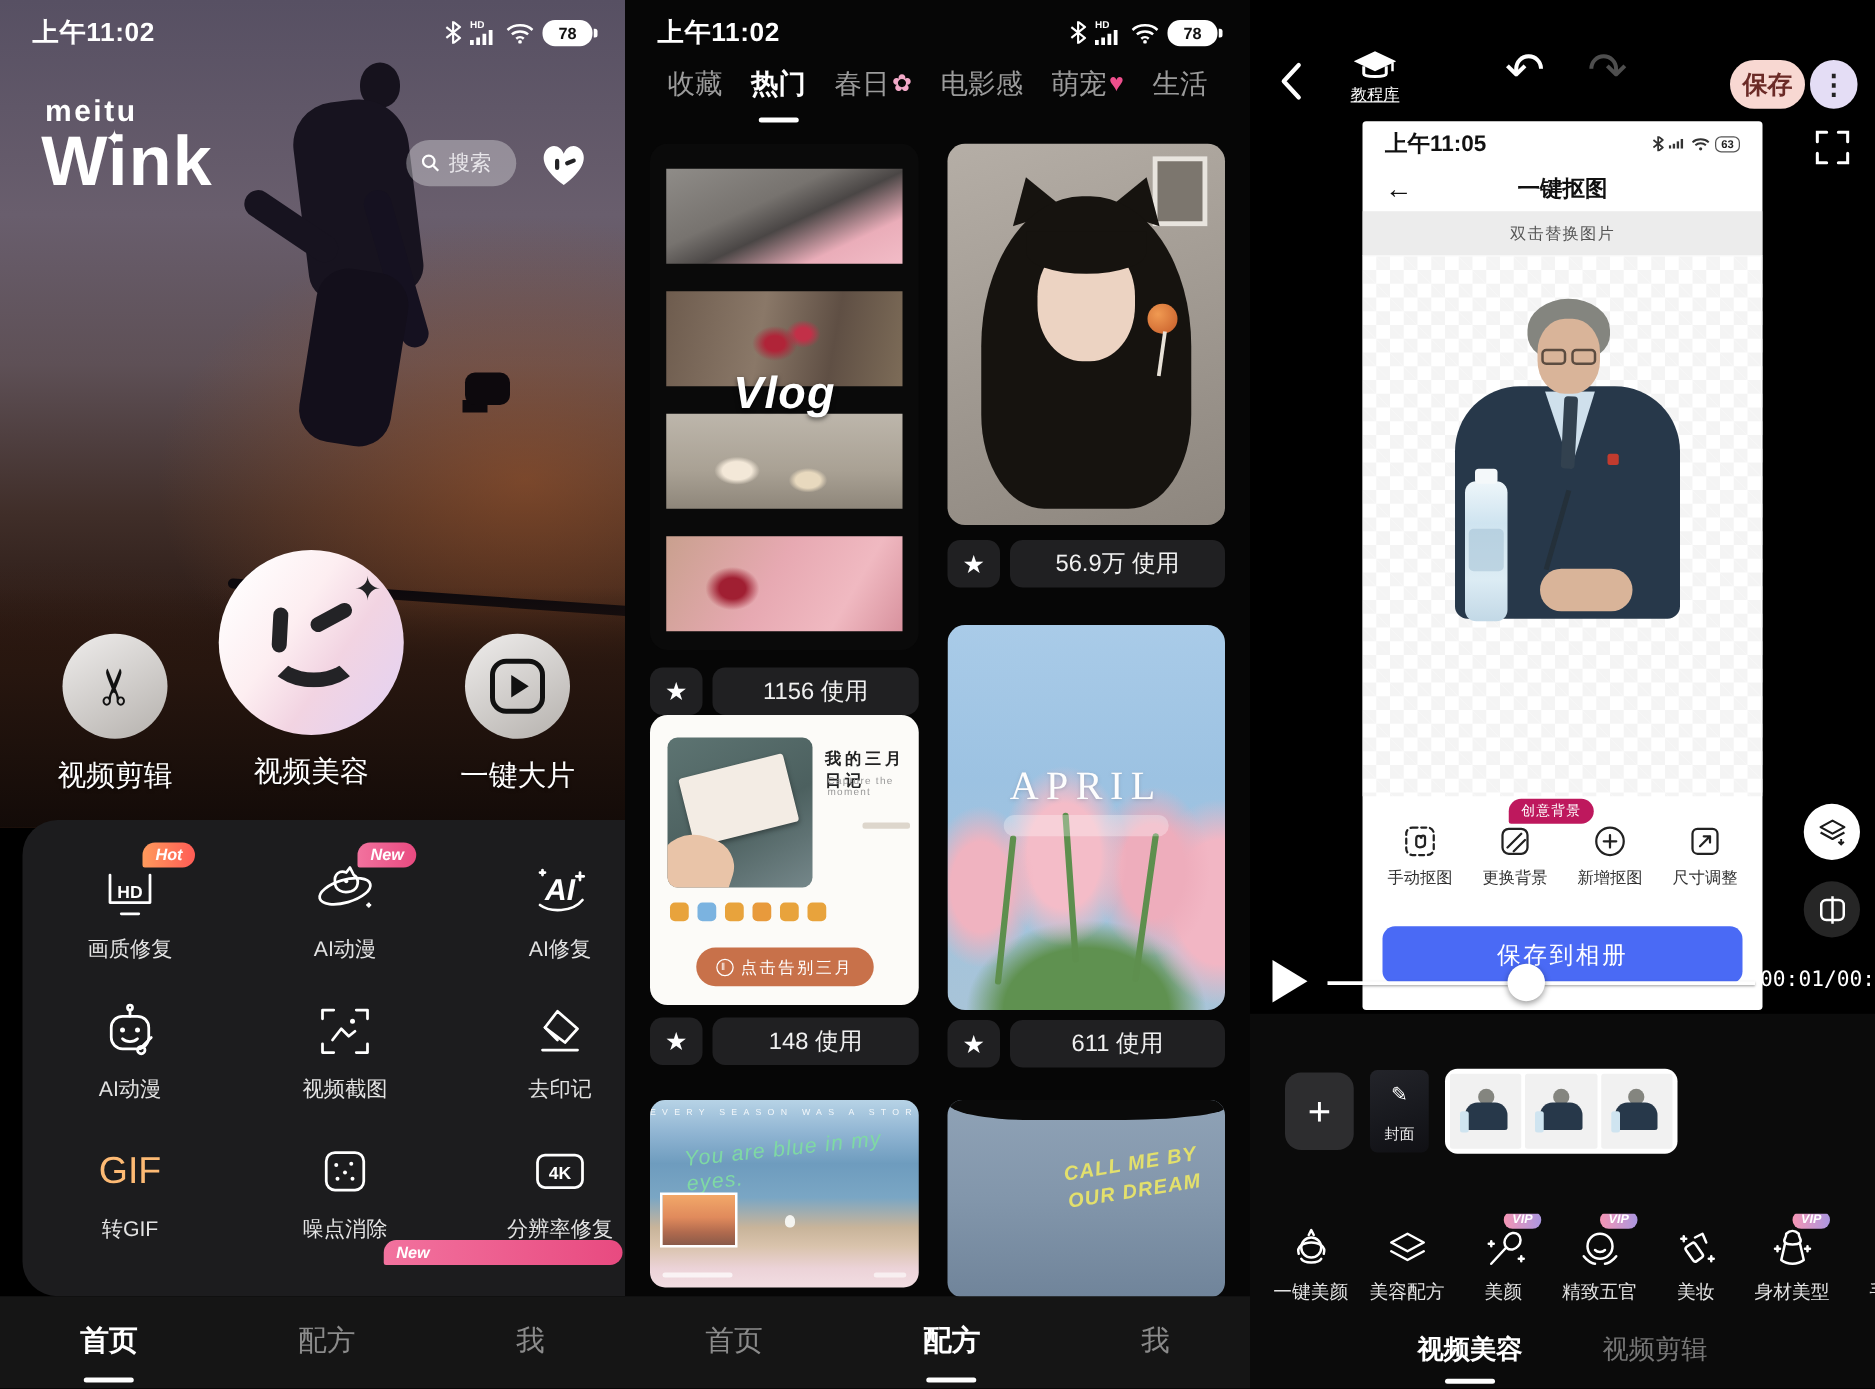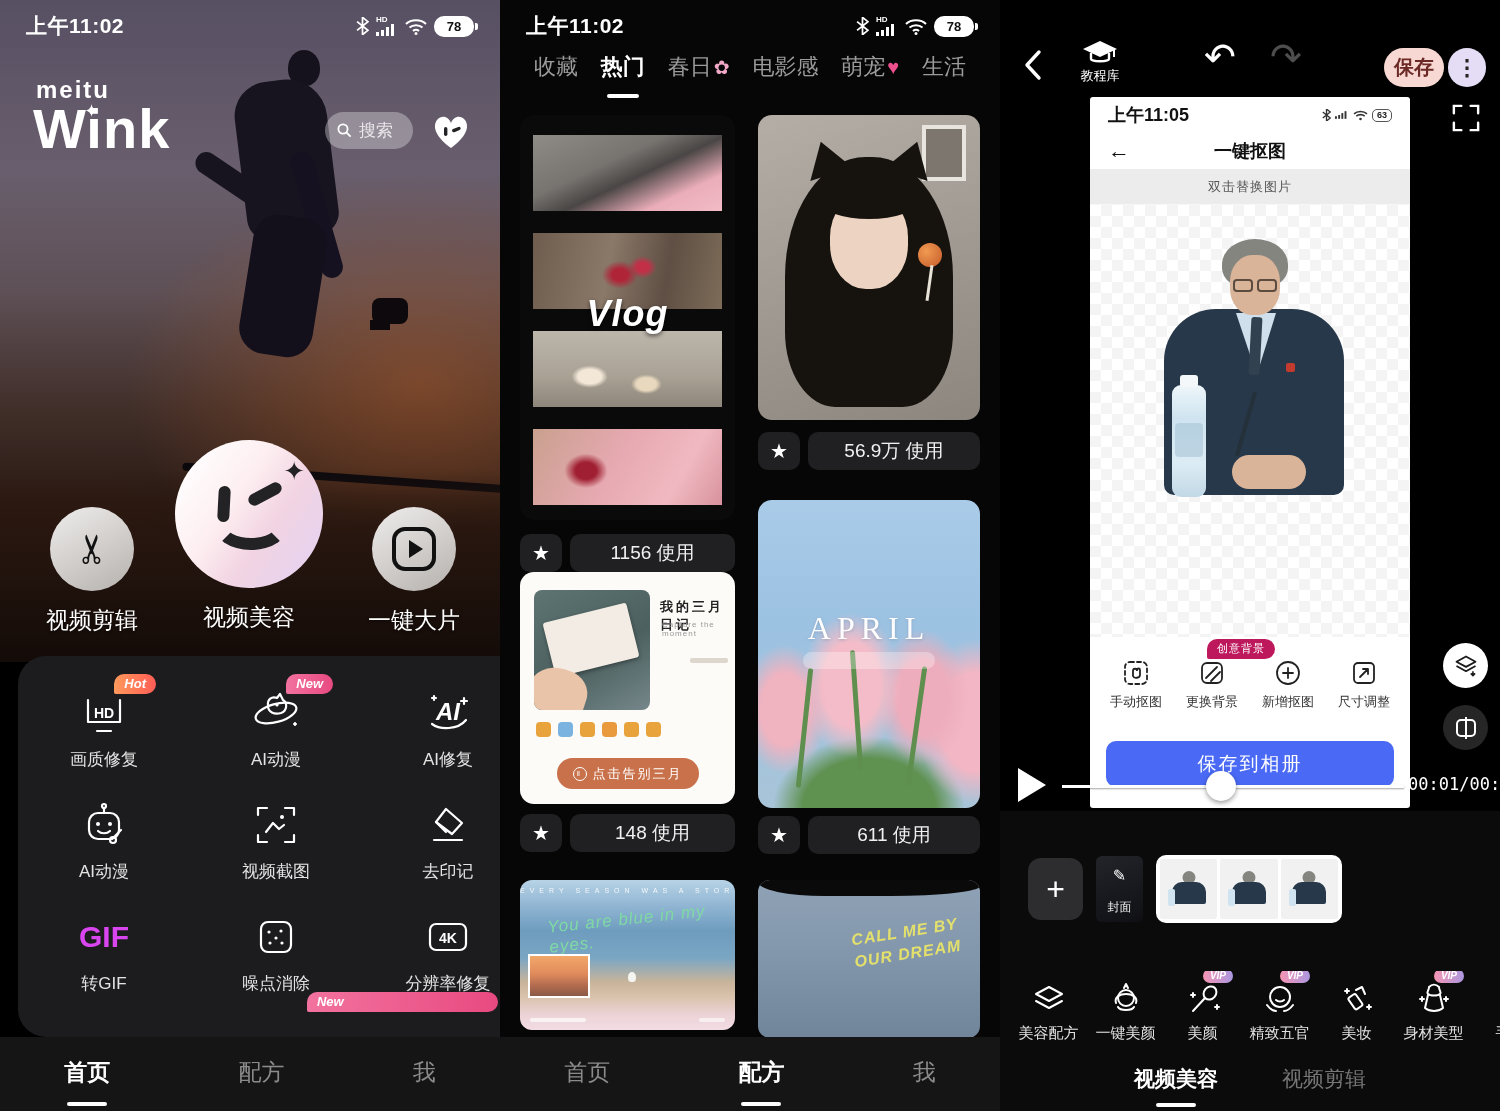--- a/index.html
+++ b/index.html
@@ -59,21 +59,21 @@
   
   .tools-card { position:absolute; left:18px; top:656px; width:516px; height:381px; background:#1c1c1e; border-radius:28px; overflow:hidden; z-index:2; }
   .tools-grid { display:grid; grid-template-columns:repeat(3,1fr); grid-auto-rows:112px; padding-top:16px; }
   .tool { position:relative; display:flex; flex-direction:column; align-items:center; justify-content:center; }
   .t-icon { height:54px; display:flex; align-items:center; justify-content:center; color:#fff; }
   .t-label { margin-top:8px; font-size:17px; color:#e3e3e3; }
   .badge { position:absolute; top:2px; left:56%; font-size:13px; font-style:italic; font-weight:700; color:#fff; padding:2px 10px 3px; border-radius:11px 11px 11px 2px; }
   .badge.hot { background:linear-gradient(90deg,#ff9a5c,#ff5c55); }
   .badge.new { background:linear-gradient(90deg,#f2729e,#e84a80); }
   .gi { stroke:#fff; stroke-width:2.2; fill:none; stroke-linecap:round; stroke-linejoin:round; }
-  .glyph-ic { font-size:30px; font-weight:700; color:#d946ef; }
+  .glyph-ic { font-size:30px; font-weight:400; color:#fdba74; }
   .partial-new { position:absolute; right:36px; top:336px; }
 
   
   .bottom-nav { position:absolute; left:0; bottom:0; width:500px; height:74px; background:#151515; display:flex; align-items:center; justify-content:space-around; z-index:10; }
   .nav-item { font-size:23px; color:#8b8b8b; position:relative; padding-bottom:4px; }
   .nav-item.active { color:#fff; font-weight:700; }
   .nav-item.active::after { content:""; position:absolute; left:50%; transform:translateX(-50%); bottom:-14px; width:40px; height:4px; background:#fff; border-radius:2px; }
 
   
   .tabs { position:absolute; top:52px; left:0; width:500px; display:flex; justify-content:space-between; padding:0 34px; z-index:5; }
@@ -145,21 +145,21 @@
   .april-pill { position:absolute; left:50%; transform:translateX(-50%); top:152px; width:132px; height:17px; background:rgba(255,255,255,.3); border-radius:9px; }
 
   .dream-card { margin-top:26px; height:158px; border-radius:12px; position:relative; overflow:hidden;
     background:linear-gradient(180deg,#8fa2b6 0%,#8296ab 50%,#70849a 100%); }
   .dream-grunge { position:absolute; left:0; right:0; top:0; height:16px; background:#0a0a0a; border-radius:0 0 40% 30%/0 0 10px 14px; }
   .dream-script { position:absolute; right:20px; top:42px; width:120px; text-align:right; font-size:16px; font-style:italic; font-weight:700; color:#e3e06c; transform:rotate(-9deg); line-height:1.35; letter-spacing:1px; }
 
   
   .ed-topbar { position:absolute; top:40px; left:0; width:500px; height:56px; z-index:5; }
   .back-chevron { position:absolute; left:22px; top:8px; }
-  .tutorial { position:absolute; left:62px; top:0px; width:76px; display:flex; flex-direction:column; align-items:center; }
+  .tutorial { position:absolute; left:62px; top:0px; width:76px; display:flex; flex-direction:column; align-items:center;text-decoration:underline; }
   .tutorial .tl { font-size:13px; color:#fff; margin-top:1px; }
   .undo-btn { position:absolute; left:204px; top:-2px; font-size:38px; color:#fff; line-height:1; }
   .redo-btn { position:absolute; left:270px; top:-2px; font-size:38px; color:#4e4e4e; line-height:1; }
   .save-pill { position:absolute; left:384px; top:8px; width:60px; height:39px; background:#f8d8d2; border-radius:20px; color:#6b2a26; font-size:20px; font-weight:700; display:flex; align-items:center; justify-content:center; }
   .more-pill { position:absolute; left:448px; top:8px; width:38px; height:39px; background:#e4ddf5; border-radius:20px; color:#222; font-size:22px; font-weight:700; display:flex; align-items:center; justify-content:center; }
 
   .preview { position:absolute; left:90px; top:97px; width:320px; height:711px; background:#fff; border-radius:3px; color:#111; overflow:hidden; z-index:2; }
   .p-status { height:36px; display:flex; align-items:center; justify-content:space-between; padding:0 18px; }
   .p-status .pt { font-size:18px; font-weight:700; color:#111; }
   .p-sicons { display:flex; align-items:center; gap:4px; }
@@ -735,37 +735,37 @@
               <span class="mm-head"></span>
               <span class="mm-suit"></span>
               <span class="mm-bot"></span>
             </span>
         </span>
       </div>
 
       <div class="ed-toolbar">
         <span class="tb-item">
           <span class="tb-icon">
-              <svg width="36" height="34" viewBox="0 0 36 34">
-                <path class="ti" d="M18 4 L31 11 L18 18 L5 11 Z"></path>
-                <path class="ti" d="M5 18 L18 25 L31 18"></path>
-              </svg>
-            </span>
-          <span class="tb-label">美容配方</span>
-        </span>
-        <span class="tb-item">
-          <span class="tb-icon">
               <svg width="36" height="36" viewBox="0 0 36 36">
                 <path class="ti" d="M8 22 C4 10 32 10 28 22"></path>
                 <circle class="ti" cx="18" cy="17" r="8"></circle>
                 <path class="ti" d="M10 26 C12 30 24 30 26 26"></path>
                 <path class="ti" d="M16 7 L18 3 L20 7"></path>
               </svg>
             </span>
           <span class="tb-label">一键美颜</span>
+        </span>
+        <span class="tb-item">
+          <span class="tb-icon">
+              <svg width="36" height="34" viewBox="0 0 36 34">
+                <path class="ti" d="M18 4 L31 11 L18 18 L5 11 Z"></path>
+                <path class="ti" d="M5 18 L18 25 L31 18"></path>
+              </svg>
+            </span>
+          <span class="tb-label">美容配方</span>
         </span>
         <span class="tb-item">
           <span class="vip-badge">VIP</span>
           <span class="tb-icon">
               <svg width="36" height="36" viewBox="0 0 36 36">
                 <path class="ti" d="M8 30 L20 17"></path>
                 <ellipse class="ti" cx="25" cy="12" rx="6" ry="7" transform="rotate(40 25 12)"></ellipse>
                 <path class="ti" d="M6 14 h4 M8 12 v4 M30 26 h4 M32 24 v4"></path>
               </svg>
             </span>

